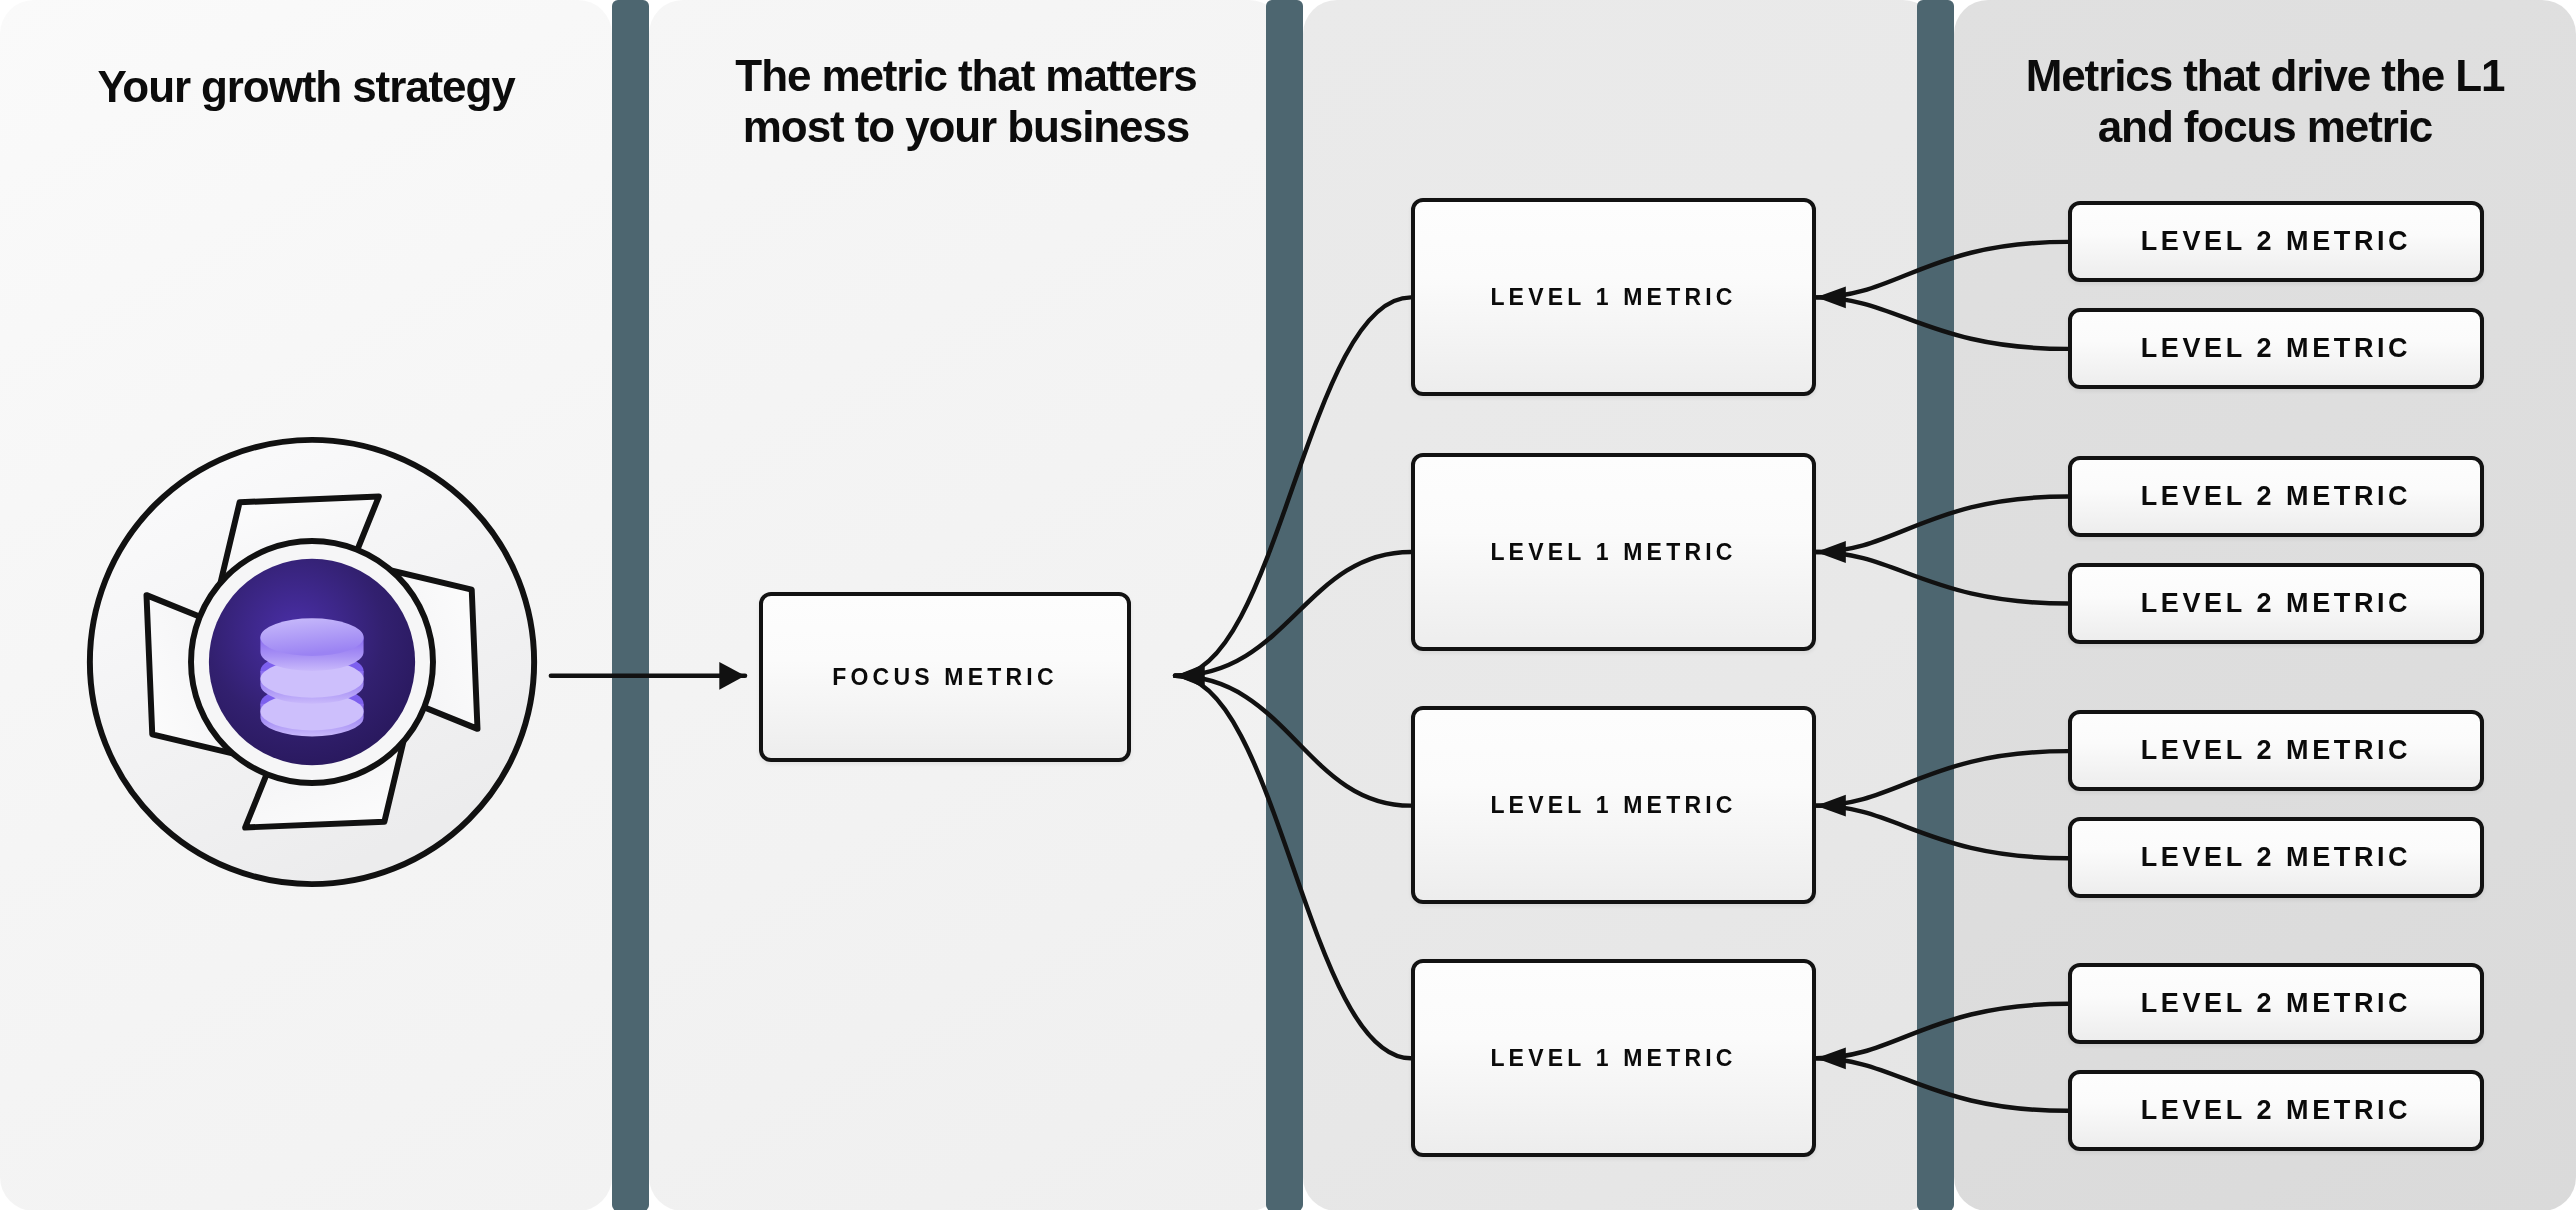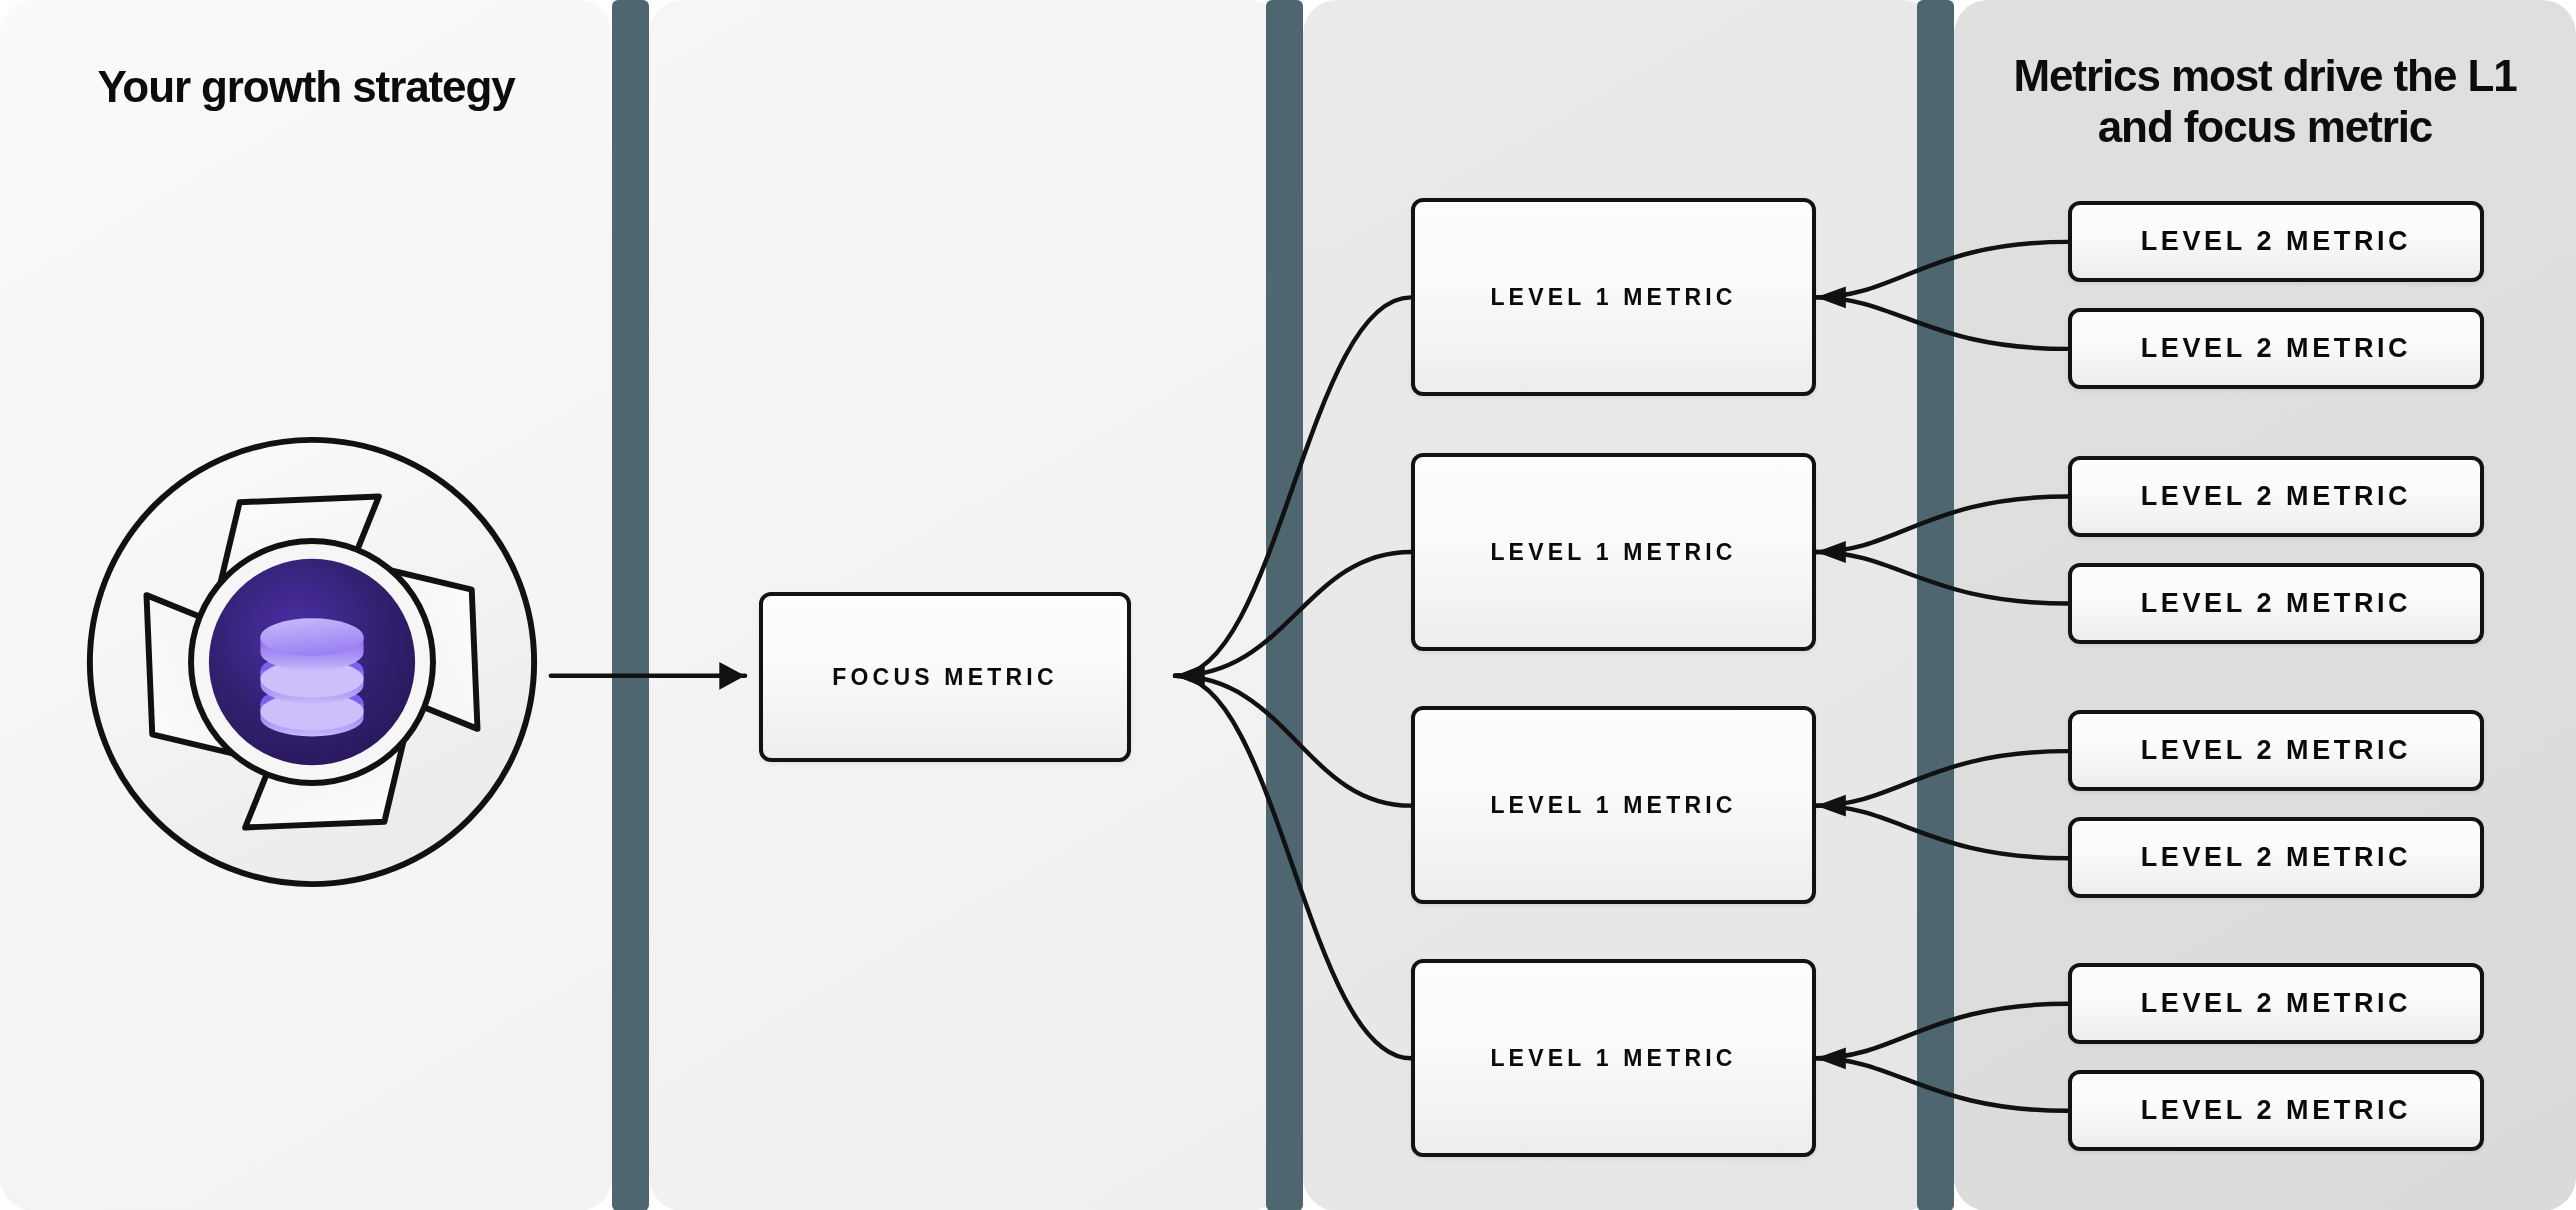--- a/index.html
+++ b/index.html
@@ -96,21 +96,23 @@
   <div class="panel p1"></div>
   <div class="panel p2"></div>
   <div class="panel p3"></div>
   <div class="panel p4"></div>
 
   <div class="divider d1"></div>
   <div class="divider d2"></div>
   <div class="divider d3"></div>
 
   <div class="col-header h1">Your growth strategy</div>
-  <div class="col-header h4">Metrics most drive the L1
+  <div class="col-header h2">The metric that matters
+most to your business</div>
+  <div class="col-header h4">Metrics that drive the L1
 and focus metric</div>
 
   <div id="emblem">
     <svg width="476" height="476" viewBox="0 0 480 480" xmlns="http://www.w3.org/2000/svg">
       <defs>
         <linearGradient id="petalGrad" x1="0" y1="0" x2="0.6" y2="1">
           <stop offset="0%" stop-color="#ffffff"></stop>
           <stop offset="100%" stop-color="#f0f0f2"></stop>
         </linearGradient>
         <linearGradient id="discGrad" x1="0" y1="0" x2="0.5" y2="1">

